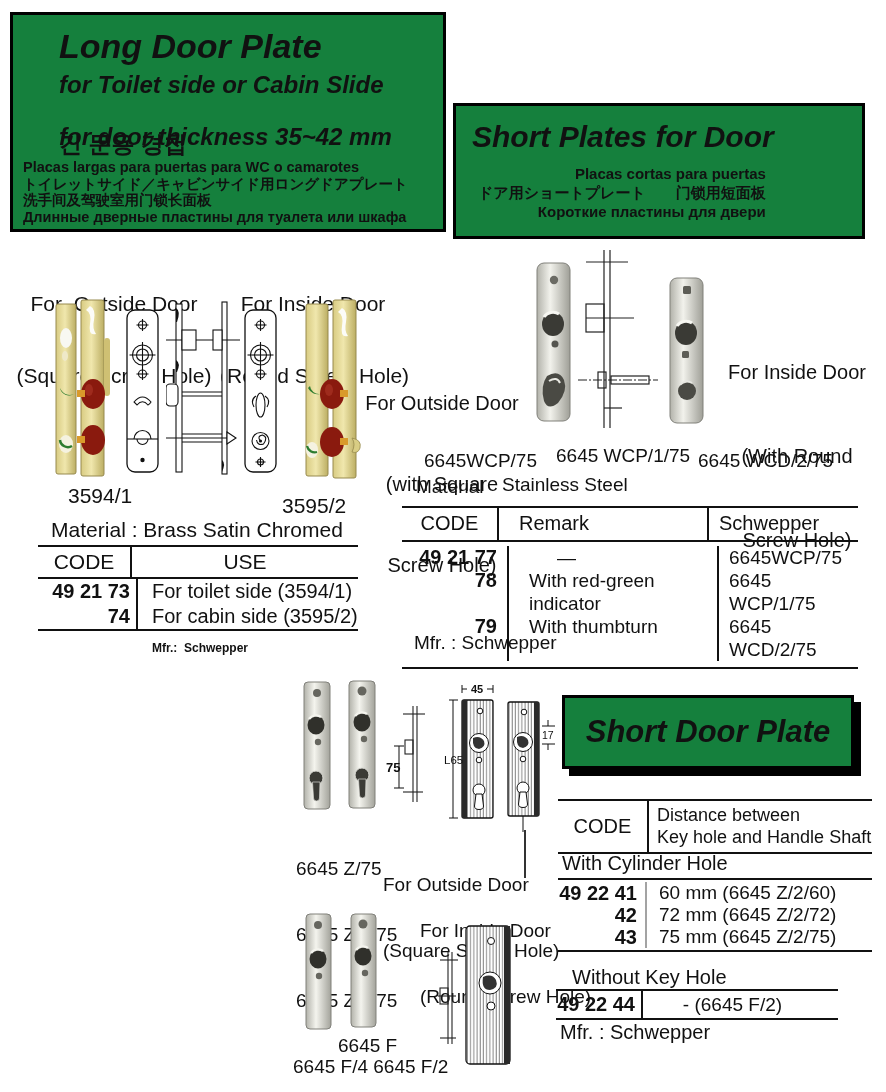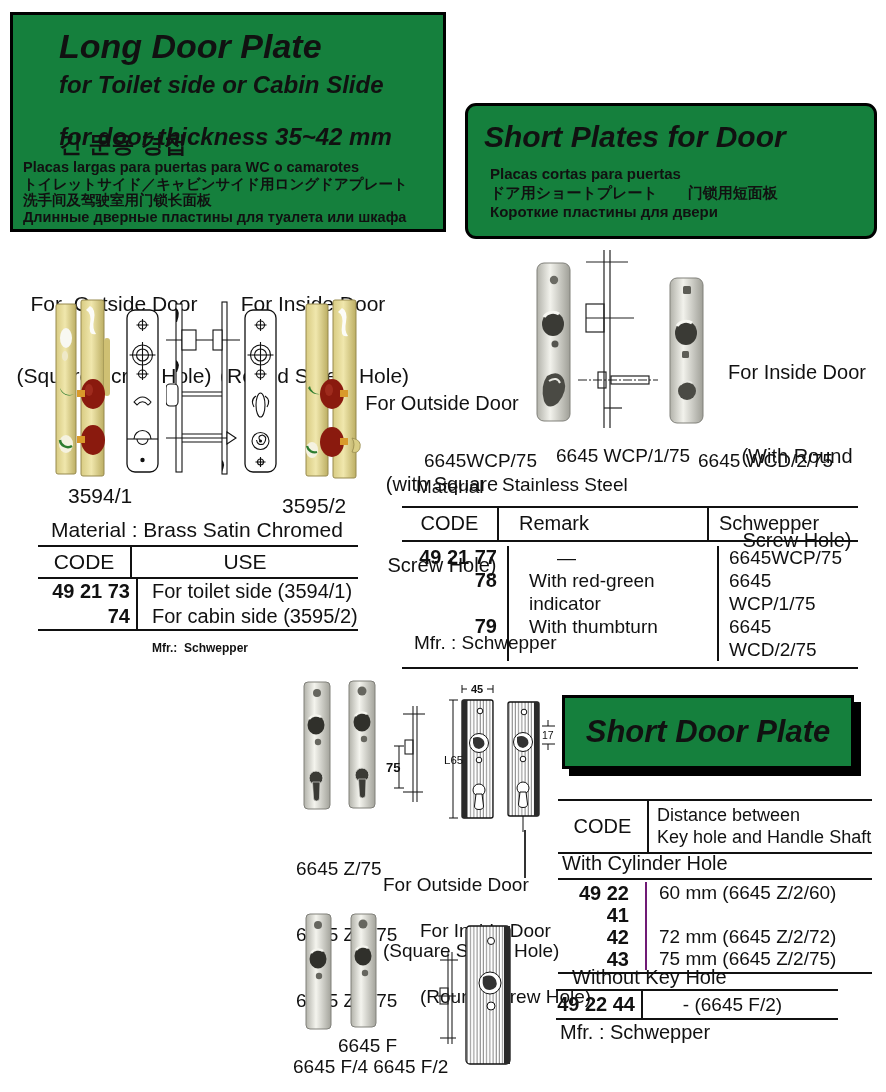--- a/index.html
+++ b/index.html
@@ -7,23 +7,23 @@
         font-family:"Liberation Sans",sans-serif;color:#111;}
   .abs{position:absolute;}
   
   .cyanbox{position:absolute;background:#15803d;border:3px solid #000;}
   .hdr-long{left:10px;top:12px;width:430px;height:214px;}
   .hl-t{position:absolute;left:46px;top:12px;font-size:34px;font-weight:bold;font-style:italic;}
   .hl-s1{position:absolute;left:46px;top:56px;font-size:24px;font-weight:bold;font-style:italic;}
   .hl-s2{position:absolute;left:46px;top:84px;font-size:24px;font-weight:bold;font-style:italic;margin-top:24px;}
   .hl-kr{position:absolute;left:46px;top:114px;font-size:23px;font-weight:bold;}
   .hl-tr{position:absolute;left:10px;top:144px;font-size:14.5px;line-height:16.5px;font-weight:bold;}
-  .hdr-short{left:465px;top:103px;width:406px;height:130px;border-radius:11px;}
+  .hdr-short{left:453px;top:103px;width:406px;height:130px;}
   .hs-t{position:absolute;left:16px;top:14px;font-size:30px;font-weight:bold;font-style:italic;}
-  .hs-tr{position:absolute;left:22px;top:58px;font-size:15px;line-height:19px;font-weight:bold;}
+  .hs-tr{position:absolute;left:22px;top:58px;font-size:15px;line-height:19px;font-weight:bold;text-align:right;}
   .sdp-box{left:562px;top:695px;width:286px;height:68px;box-shadow:7px 7px 0 #000;}
   .sdp-t{position:absolute;left:0;top:0;width:100%;height:100%;display:flex;align-items:center;
          justify-content:center;font-size:31px;font-weight:bold;font-style:italic;}
   
   .lbl{position:absolute;white-space:pre;}
   .l-out{left:2px;top:244px;width:224px;text-align:center;font-size:21px;line-height:24px;}
   .l-in{left:220px;top:244px;width:186px;text-align:center;font-size:21px;line-height:24px;}
   .m3594{left:68px;top:484px;font-size:21px;}
   .m3595{left:282px;top:494px;font-size:21px;}
   .mat-left{left:36px;top:518px;width:322px;text-align:center;font-size:21px;}
@@ -62,22 +62,22 @@
   .tblB .thead>div{padding-top:4px;padding-bottom:5px;}
   .tblB .thead .c1{text-align:center;}
   .tblB .body{padding:4px 0 6px 0;}
   .tblB .code{font-weight:bold;text-align:right;padding-right:10px;font-size:20px;line-height:23px;}
   .tblB .rv{font-size:19px;line-height:23px;}
   .tblB .dash{padding-left:48px;}
   .tblC{position:absolute;left:558px;top:799px;width:314px;border-top:2px solid #111;border-bottom:2px solid #111;}
   .tblC .c1{width:89px;border-right:2px solid #111;display:flex;align-items:center;justify-content:center;font-size:20px;}
   .tblC .c2{flex:1;font-size:18px;line-height:22px;padding:3px 0 4px 8px;}
   .tblC2{position:absolute;left:558px;top:878px;width:314px;border-top:2px solid #111;border-bottom:2px solid #111;padding:2px 0;}
-  .tblC2 .c1{width:89px;border-right:2px solid #701a75;font-weight:bold;text-align:right;
-             padding-right:16px;font-size:20px;line-height:22px;box-sizing:border-box;}
+  .tblC2 .c1{width:89px;border-right:2px solid #a3a3a3;font-weight:bold;text-align:right;
+             padding-right:8px;font-size:20px;line-height:22px;box-sizing:border-box;}
   .tblC2 .c2{flex:1;font-size:19px;line-height:22px;padding-left:12px;}
   .tblD{position:absolute;left:556px;top:989px;width:282px;border-top:2px solid #111;border-bottom:2px solid #111;}
   .tblD .c1{width:87px;border-right:2px solid #111;font-weight:bold;font-size:20px;padding:2px 6px 2px 0;
             text-align:right;box-sizing:border-box;}
   .tblD .c2{flex:1;font-size:19px;text-align:center;padding:3px 16px 2px 0;}
   .leader{position:absolute;left:524px;top:830px;width:2px;height:48px;background:#333;}
   svg text{font-family:"Liberation Sans",sans-serif;}
 </style>
 </head>
 <body>

